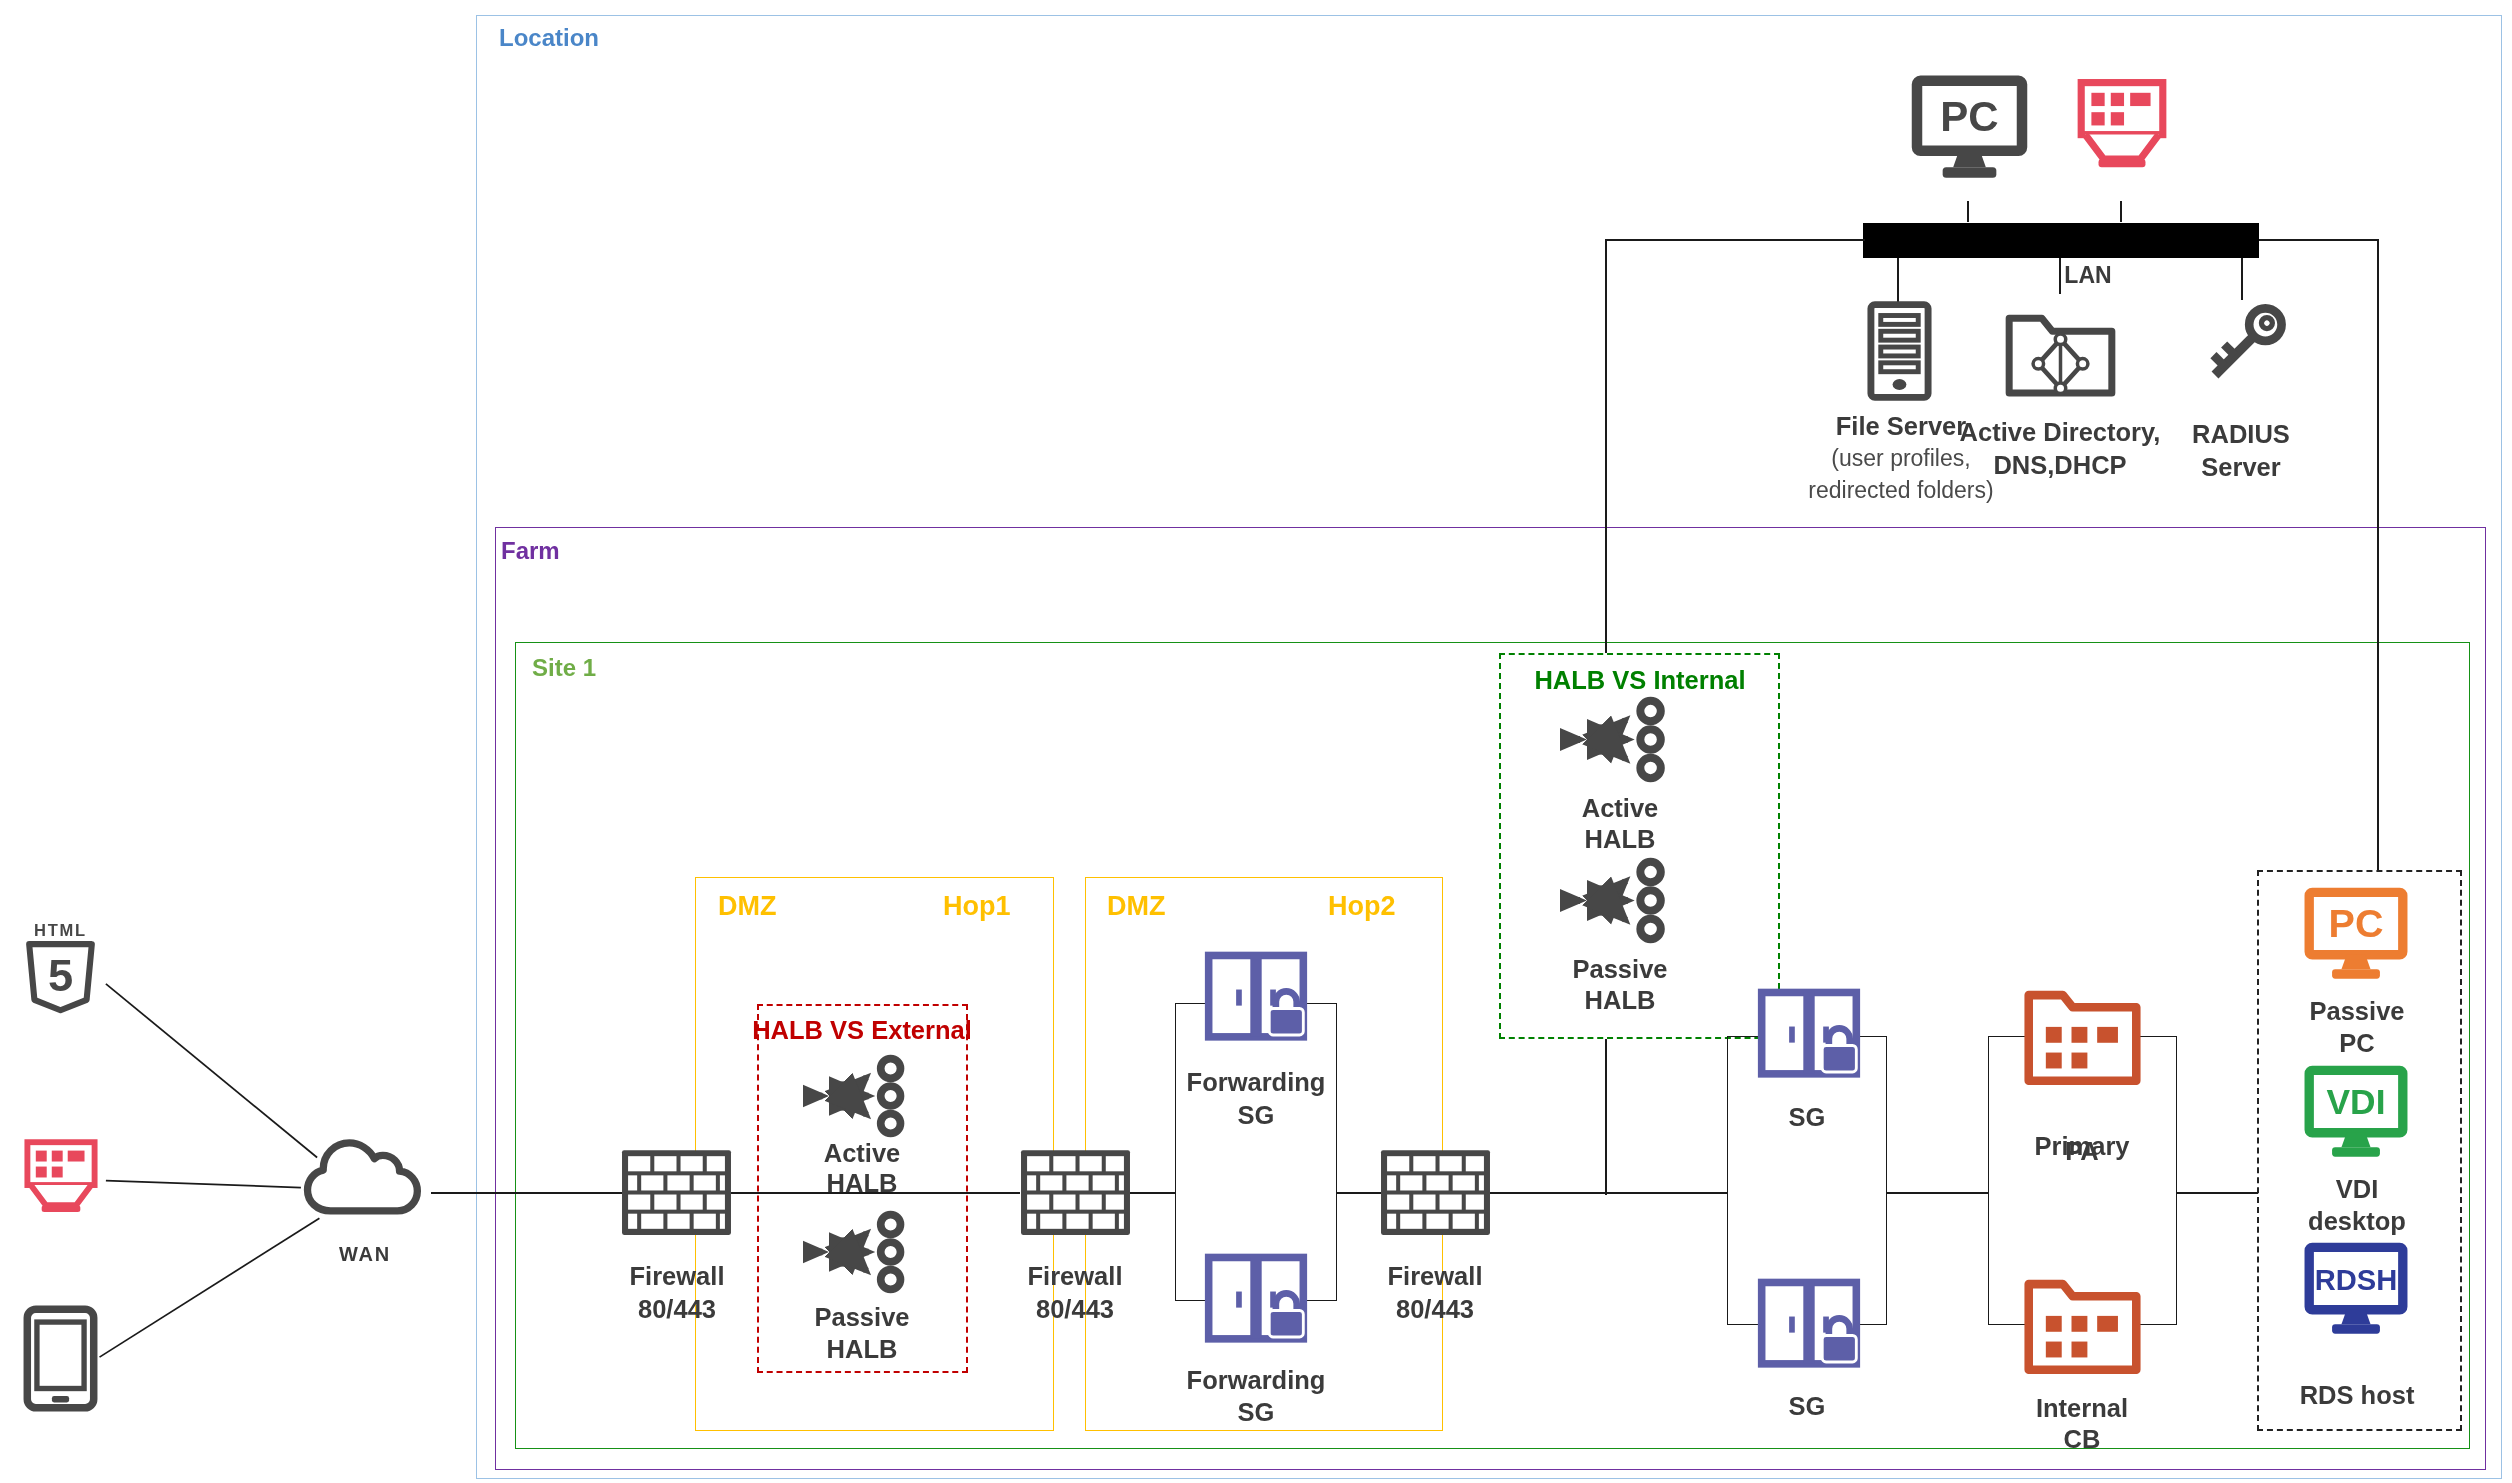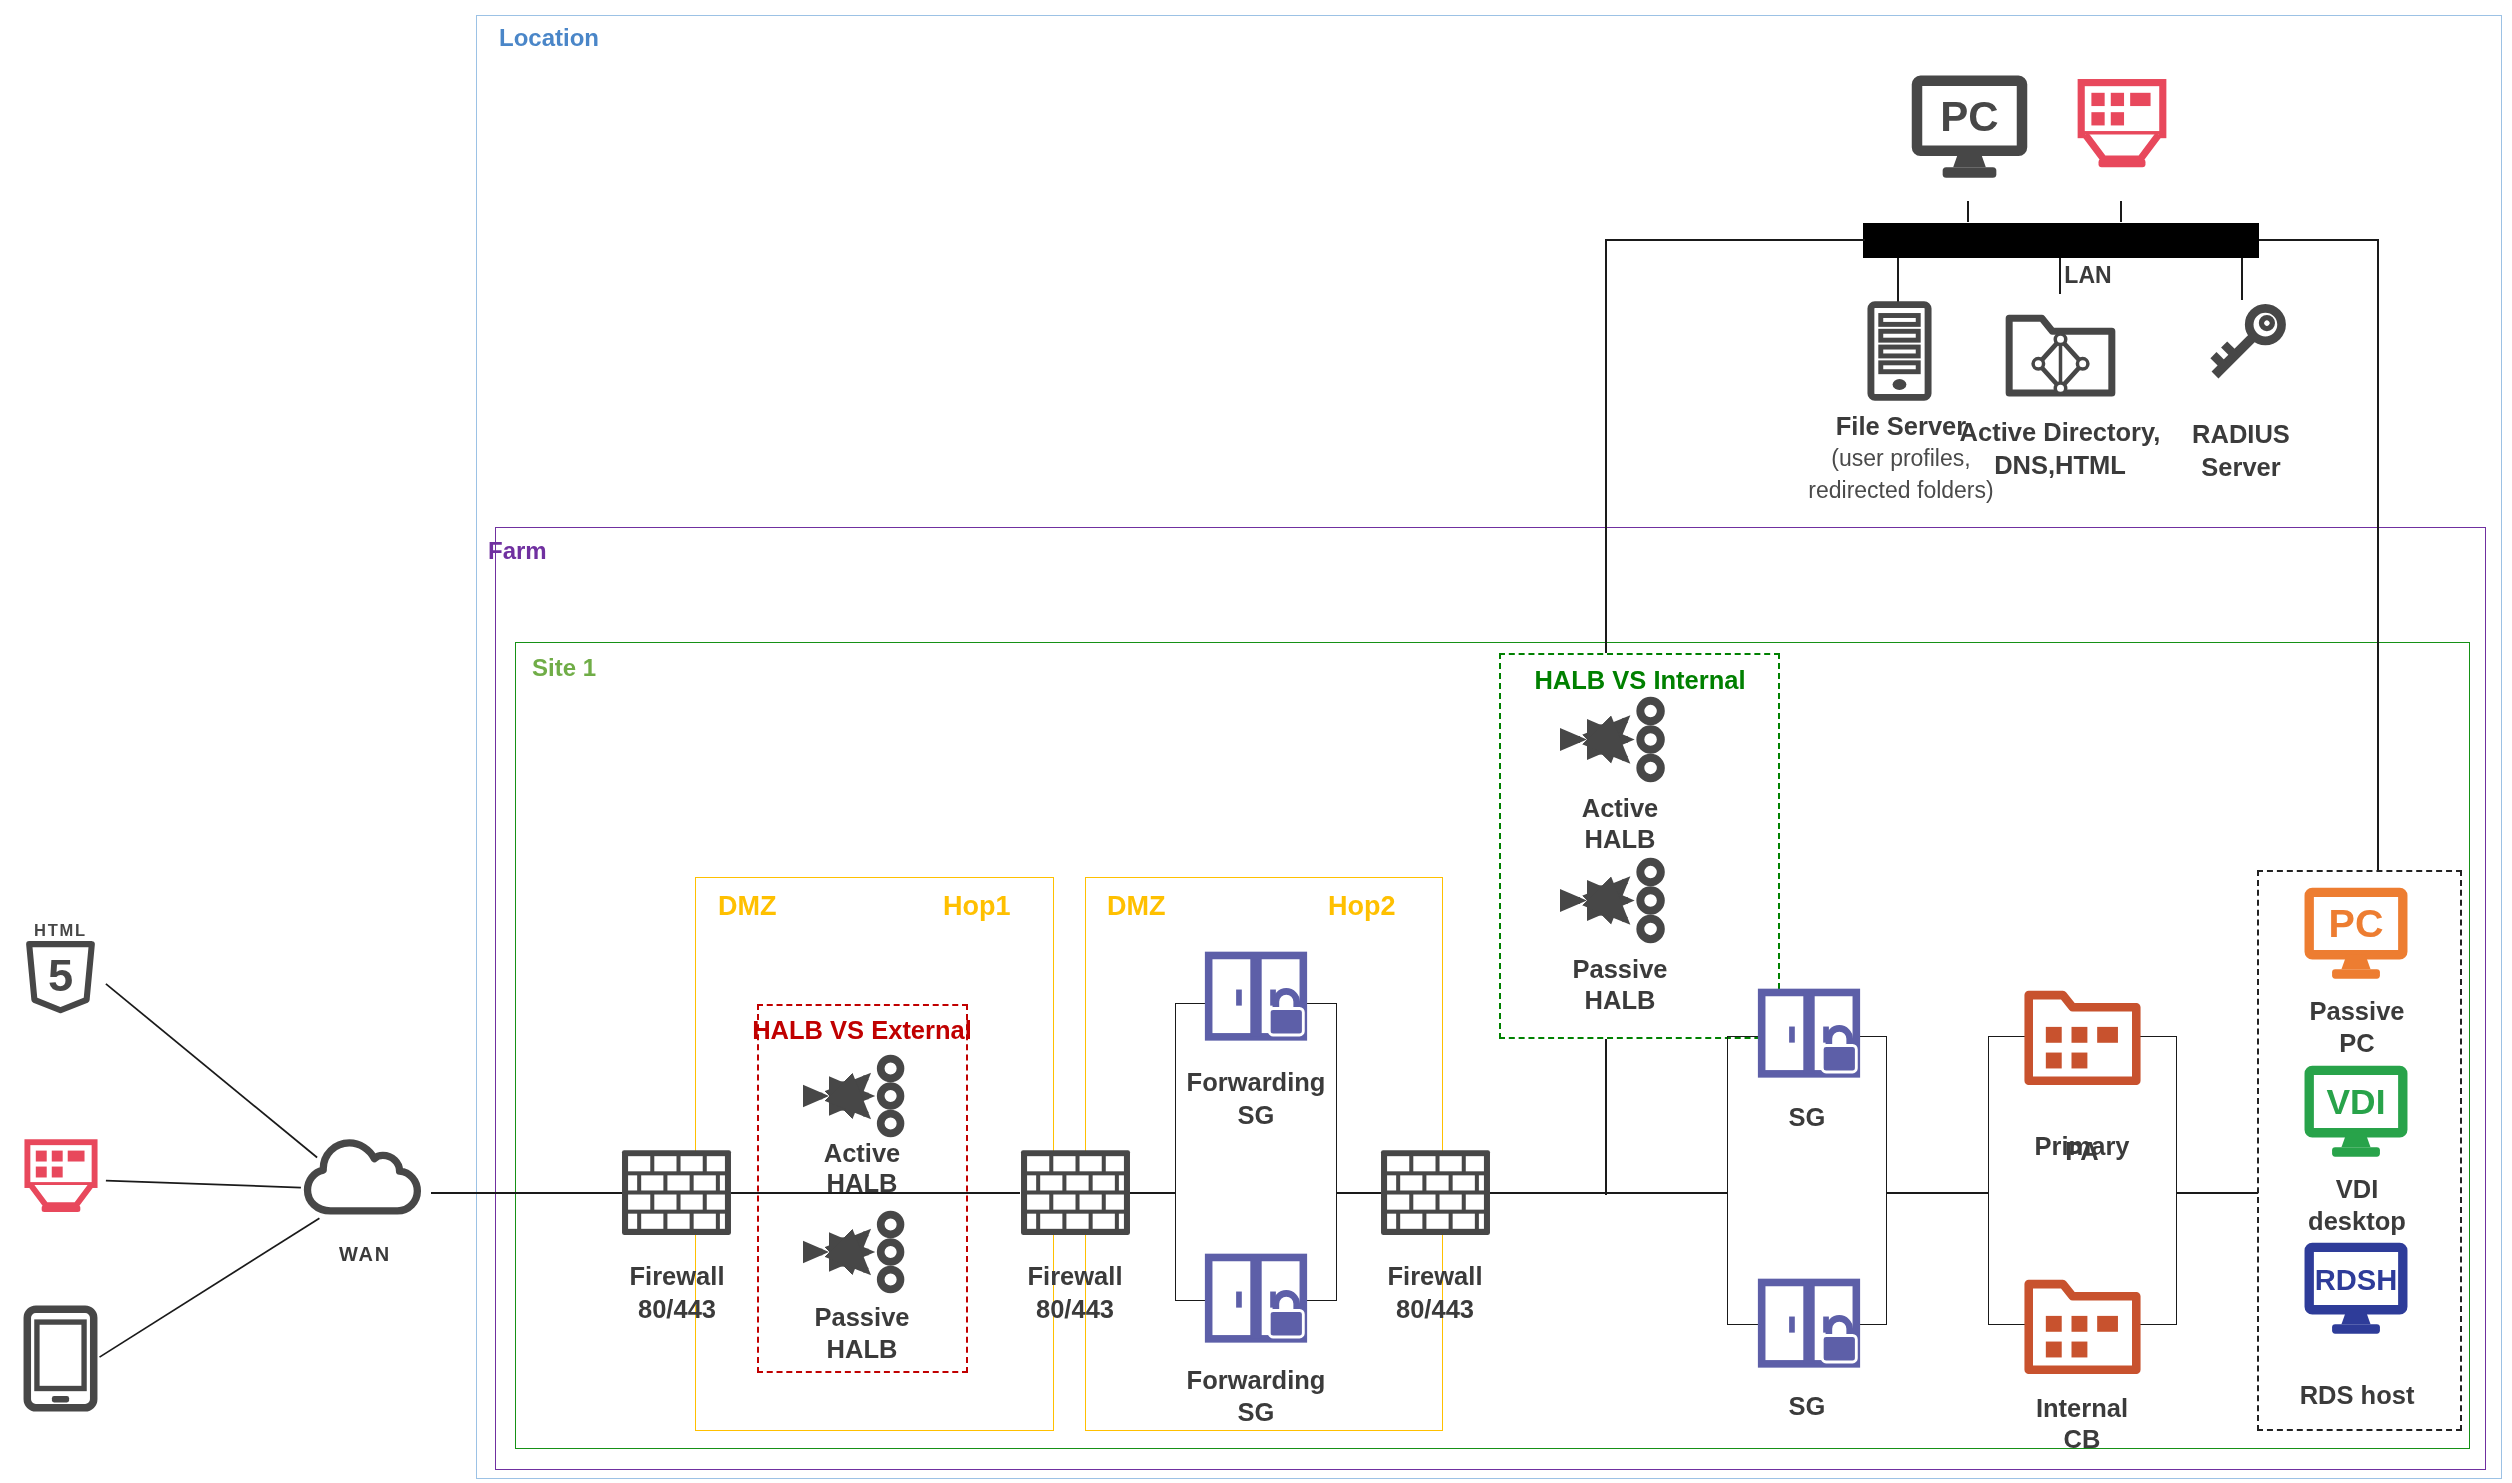--- a/index.html
+++ b/index.html
@@ -17,21 +17,21 @@
 </style>
 </head>
 <body>
 
 <div id="canvas">
 
   <div class="box" style="left:476px;top:15px;width:2026px;height:1464px;border-color:#9cc2e5;"></div>
   <div class="boxlbl" style="left:499px;top:24px;color:#4a86c8;font-size:24px;">Location</div>
 
   <div class="box" style="left:495px;top:527px;width:1991px;height:943px;border-color:#7030a0;"></div>
-  <div class="boxlbl" style="left:488px;top:537px;color:#7030a0;font-size:24px;">Farm</div>
+  <div class="boxlbl" style="left:501px;top:537px;color:#7030a0;font-size:24px;">Farm</div>
 
   <div class="box" style="left:515px;top:642px;width:1955px;height:807px;border-color:#169116;"></div>
   <div class="boxlbl" style="left:532px;top:654px;color:#70ad47;font-size:24px;">Site 1</div>
 
   <div class="box" style="left:695px;top:877px;width:359px;height:554px;border-color:#ffc000;"></div>
   <div class="boxlbl" style="left:718px;top:891px;color:#ffc000;font-size:27px;">DMZ</div>
   <div class="boxlbl" style="left:943px;top:891px;color:#ffc000;font-size:27px;">Hop1</div>
 
   <div class="box" style="left:1085px;top:877px;width:358px;height:554px;border-color:#ffc000;"></div>
   <div class="boxlbl" style="left:1107px;top:891px;color:#ffc000;font-size:27px;">DMZ</div>
@@ -118,21 +118,21 @@
       <path d="M6 84 V20 H34 L43 31 H94 V84 Z" fill="#fff" stroke="#474747" stroke-width="6" stroke-linejoin="round"></path>
       <polygon points="50,38 69,59 50,80 31,59" fill="none" stroke="#474747" stroke-width="4"></polygon>
       <line x1="50" y1="38" x2="50" y2="80" stroke="#474747" stroke-width="3"></line>
       <circle cx="50" cy="38" r="4.5" fill="#fff" stroke="#474747" stroke-width="3"></circle>
       <circle cx="69" cy="59" r="4.5" fill="#fff" stroke="#474747" stroke-width="3"></circle>
       <circle cx="50" cy="80" r="4.5" fill="#fff" stroke="#474747" stroke-width="3"></circle>
       <circle cx="31" cy="59" r="4.5" fill="#fff" stroke="#474747" stroke-width="3"></circle>
     </svg>
   </div>
   <div class="lbl" style="left:2060px;top:418px;">Active Directory,</div>
-  <div class="lbl" style="left:2060px;top:451px;">DNS,HTML</div>
+  <div class="lbl" style="left:2060px;top:451px;">DNS,DHCP</div>
 
   <div class="icon" style="left:2189px;top:292px;width:110px;height:108px;">
     <svg viewBox="0 0 100 100">
       <g transform="rotate(45 50 50)" stroke="#474747" fill="none">
         <circle cx="50" cy="22" r="15" stroke-width="8"></circle>
         <circle cx="50" cy="20" r="5" stroke-width="5"></circle>
         <line x1="50" y1="37" x2="50" y2="88" stroke-width="9"></line>
         <line x1="50" y1="62" x2="36" y2="62" stroke-width="8"></line>
         <line x1="50" y1="76" x2="36" y2="76" stroke-width="8"></line>
       </g>

